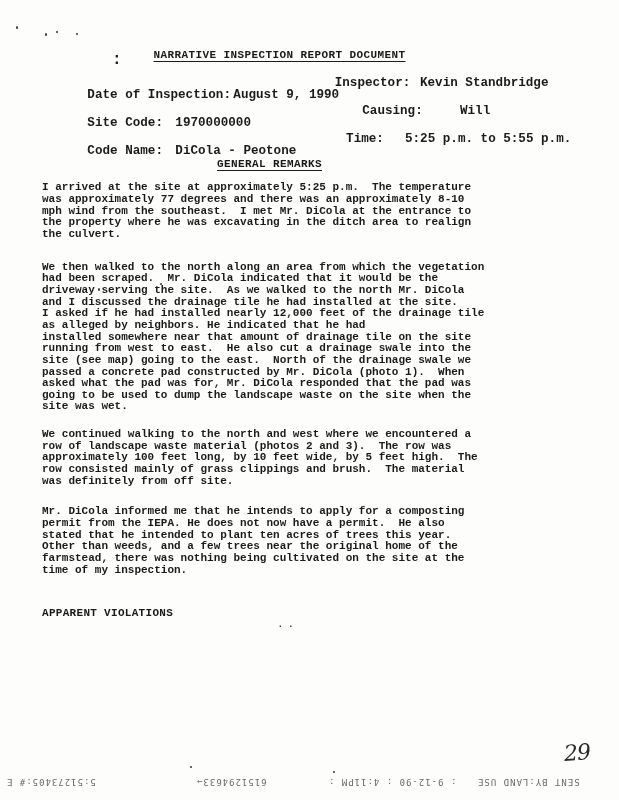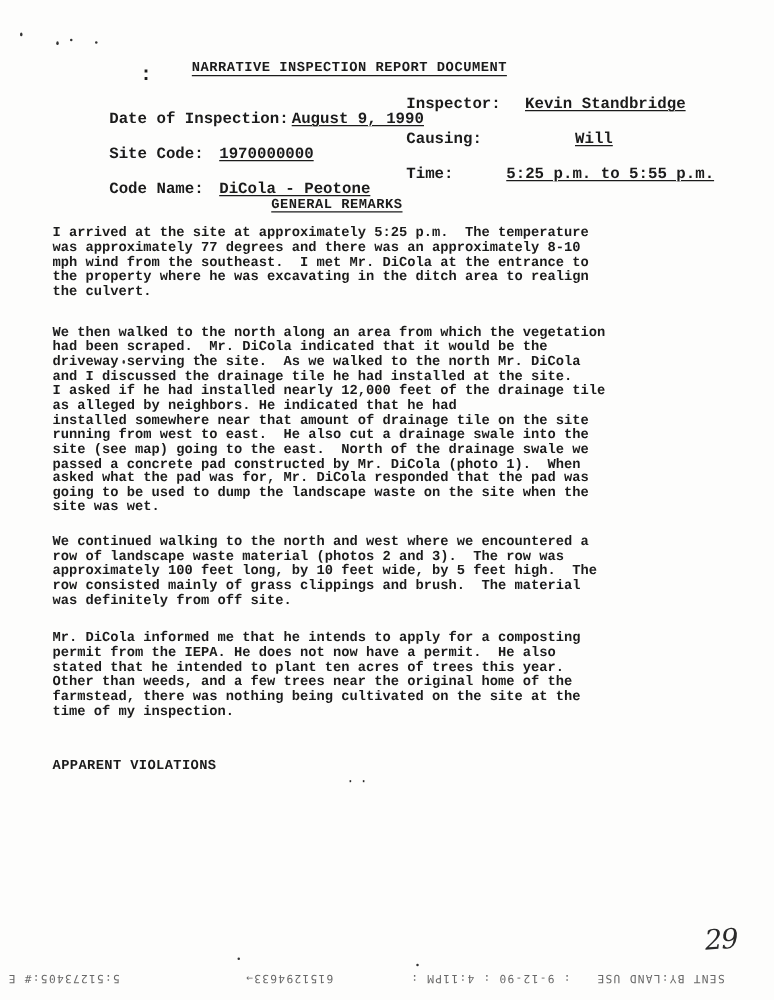--- a/index.html
+++ b/index.html
@@ -10,35 +10,35 @@
     overflow:hidden;
     font-family:"Liberation Mono","DejaVu Sans Mono",monospace;
     color:#1b1b1b;
     -webkit-font-smoothing:none;
   }
   .content{
     position:absolute;left:42px;top:0;width:535px;
     font-size:12.6px;font-weight:700;line-height:11.65px;
   }
   .pre{white-space:pre-wrap;}
-  .u{text-decoration:underline;text-underline-offset:2px;text-decoration-thickness:1px;}
+  .u{text-underline-offset:2px;text-decoration-thickness:1px;}
   h1,h2,h3,p{margin:0;padding:0;font-size:11px;font-weight:700;}
   .doc-title{
     margin-top:50px;width:fit-content;margin-left:auto;margin-right:auto;
     transform:translateX(-30px);
     text-decoration:underline;text-underline-offset:2.5px;letter-spacing:.4px;
   }
   .stray-colon{position:absolute;left:112px;top:51px;font-weight:700;}
   .hrow{position:relative;margin-top:15px;line-height:12px;height:13px;white-space:pre;}
   .hrow.first{margin-top:15px;}
   .lbl{display:inline-block;}
   .lbl.w-date{width:146px;}
   .lbl.w-site{width:88px;}
   .rgroup{position:absolute;left:283px;top:0;white-space:pre;}
-  .rlbl{display:inline-block;}
+  .rlbl{display:inline-block;text-align:center;}
   .rlbl.w-insp{width:95px;}
   .rlbl.w-county{width:135px;}
   .rlbl.w-time{width:80px;}
   .location{margin-top:6px;}
   .sec-heading{
     margin-top:13px;width:fit-content;margin-left:auto;margin-right:auto;
     transform:translateX(-40px);
     text-decoration:underline;text-underline-offset:2.5px;letter-spacing:.4px;
   }
   .para{white-space:pre-wrap;}

